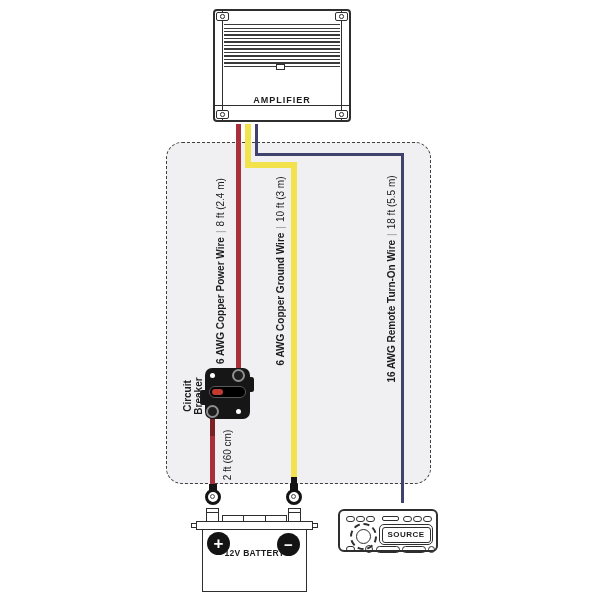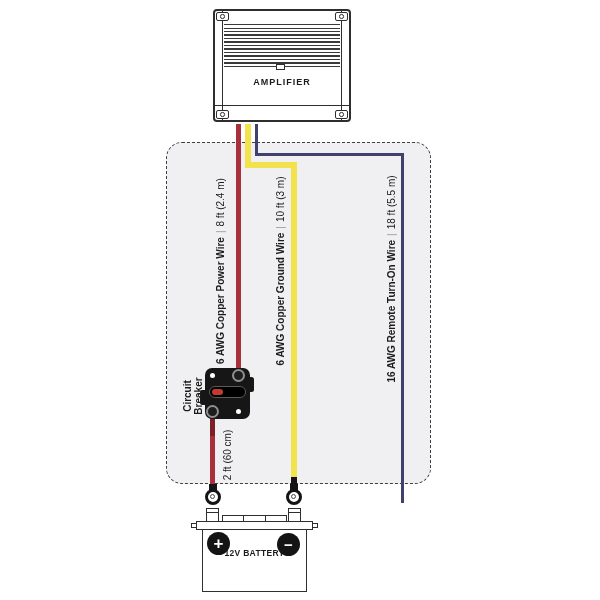--- a/index.html
+++ b/index.html
@@ -24,21 +24,21 @@
        border-radius:4px;background:#fff;box-sizing:border-box;}
   .amp .rail-l{position:absolute;left:7px;top:0;bottom:0;width:0;border-left:1.5px solid #2e2e2e;}
   .amp .rail-r{position:absolute;right:7px;top:0;bottom:0;width:0;border-left:1.5px solid #2e2e2e;}
   .amp .fins{position:absolute;left:9px;right:9px;top:13px;height:44px;
        background:repeating-linear-gradient(to bottom,#3a3a3a 0 1px,#ffffff 1px 3.5px);}
   .amp .notch{position:absolute;left:61px;top:53px;width:9px;height:6px;border:1.2px solid #2e2e2e;background:#fff;box-sizing:border-box;}
   .amp .bline{position:absolute;left:0;right:0;top:94px;border-top:1.5px solid #2e2e2e;}
   .amp .tab{position:absolute;width:13px;height:9px;border:1.3px solid #2e2e2e;border-radius:2px;
        background:#fff;display:flex;align-items:center;justify-content:center;box-sizing:border-box;}
   .amp .tab .screw{width:4.5px;height:4.5px;border:1px solid #2e2e2e;border-radius:50%;box-sizing:border-box;}
-  .amp-label{position:absolute;left:0;right:0;top:66px;text-align:center;font-size:9px;
+  .amp-label{position:absolute;left:0;right:0;top:84px;text-align:center;font-size:9px;
        font-weight:bold;letter-spacing:1px;}
   
   .cb-body{position:absolute;left:205px;top:368px;width:45px;height:51px;background:#161616;border-radius:7px;}
   .cb-tab{position:absolute;width:7px;height:15px;background:#161616;border-radius:2.5px;}
   .cb-screw{position:absolute;width:5px;height:5px;background:#fff;border-radius:50%;}
   .cb-term{position:absolute;width:13px;height:13px;border-radius:50%;background:#1d1d1d;border:2.5px solid #8f8f8f;box-sizing:border-box;}
   .cb-slot{position:absolute;left:209px;top:386px;width:37px;height:12px;background:#000;
            border:1px solid #5a5a5a;border-radius:6px;box-sizing:border-box;}
   .cb-switch{position:absolute;left:212px;top:389px;width:11px;height:6px;border-radius:3px;}
   
@@ -117,20 +117,39 @@
       <div></div>
     </div>
   <div class="abs ol" style="left:191px;top:523px;width:6px;height:5px;"></div>
   <div class="abs ol" style="left:312px;top:523px;width:6px;height:5px;"></div>
   <div class="abs ol" style="left:196px;top:521px;width:117px;height:9px;"></div>
   <div class="abs ol" style="left:202px;top:529px;width:105px;height:63px;"></div>
   <div class="bat-sym" style="left:207px;top:532px;font-size:17px;">+</div>
   <div class="bat-sym" style="left:277px;top:533px;font-size:15px;">−</div>
   <div class="bat-label">12V BATTERY</div>
 
+  <div class="src">
+    <div class="oval" style="left:6px;top:5px;"></div>
+    <div class="oval" style="left:16px;top:5px;"></div>
+    <div class="oval" style="left:26px;top:5px;"></div>
+    <div class="abs ol" style="left:42px;top:5px;width:17px;height:5px;border-width:1.2px;border-radius:2px;"></div>
+    <div class="oval" style="left:63px;top:5px;"></div>
+    <div class="oval" style="left:73px;top:5px;"></div>
+    <div class="oval" style="left:83px;top:5px;"></div>
+    <div class="knob-out"></div>
+    <div class="knob-in"></div>
+    <div class="disp">
+      <div class="disp-in">SOURCE</div>
+    </div>
+    <div class="oval" style="left:6px;top:35px;"></div>
+    <div class="dot" style="left:25px;top:34px;width:8px;height:8px;"></div>
+    <div class="pill" style="left:36px;top:35px;"></div>
+    <div class="pill" style="left:62px;top:35px;"></div>
+    <div class="dot" style="left:88px;top:35px;width:7px;height:7px;"></div>
+  </div>
 
   <div class="amp">
     <div class="rail-l"></div>
     <div class="rail-r"></div>
     <div class="fins"></div>
     <div class="notch"></div>
     <div class="bline"></div>
     <div class="amp-label">AMPLIFIER</div>
     <div class="tab" style="left:1px;top:1px;">
         <div class="screw"></div>

